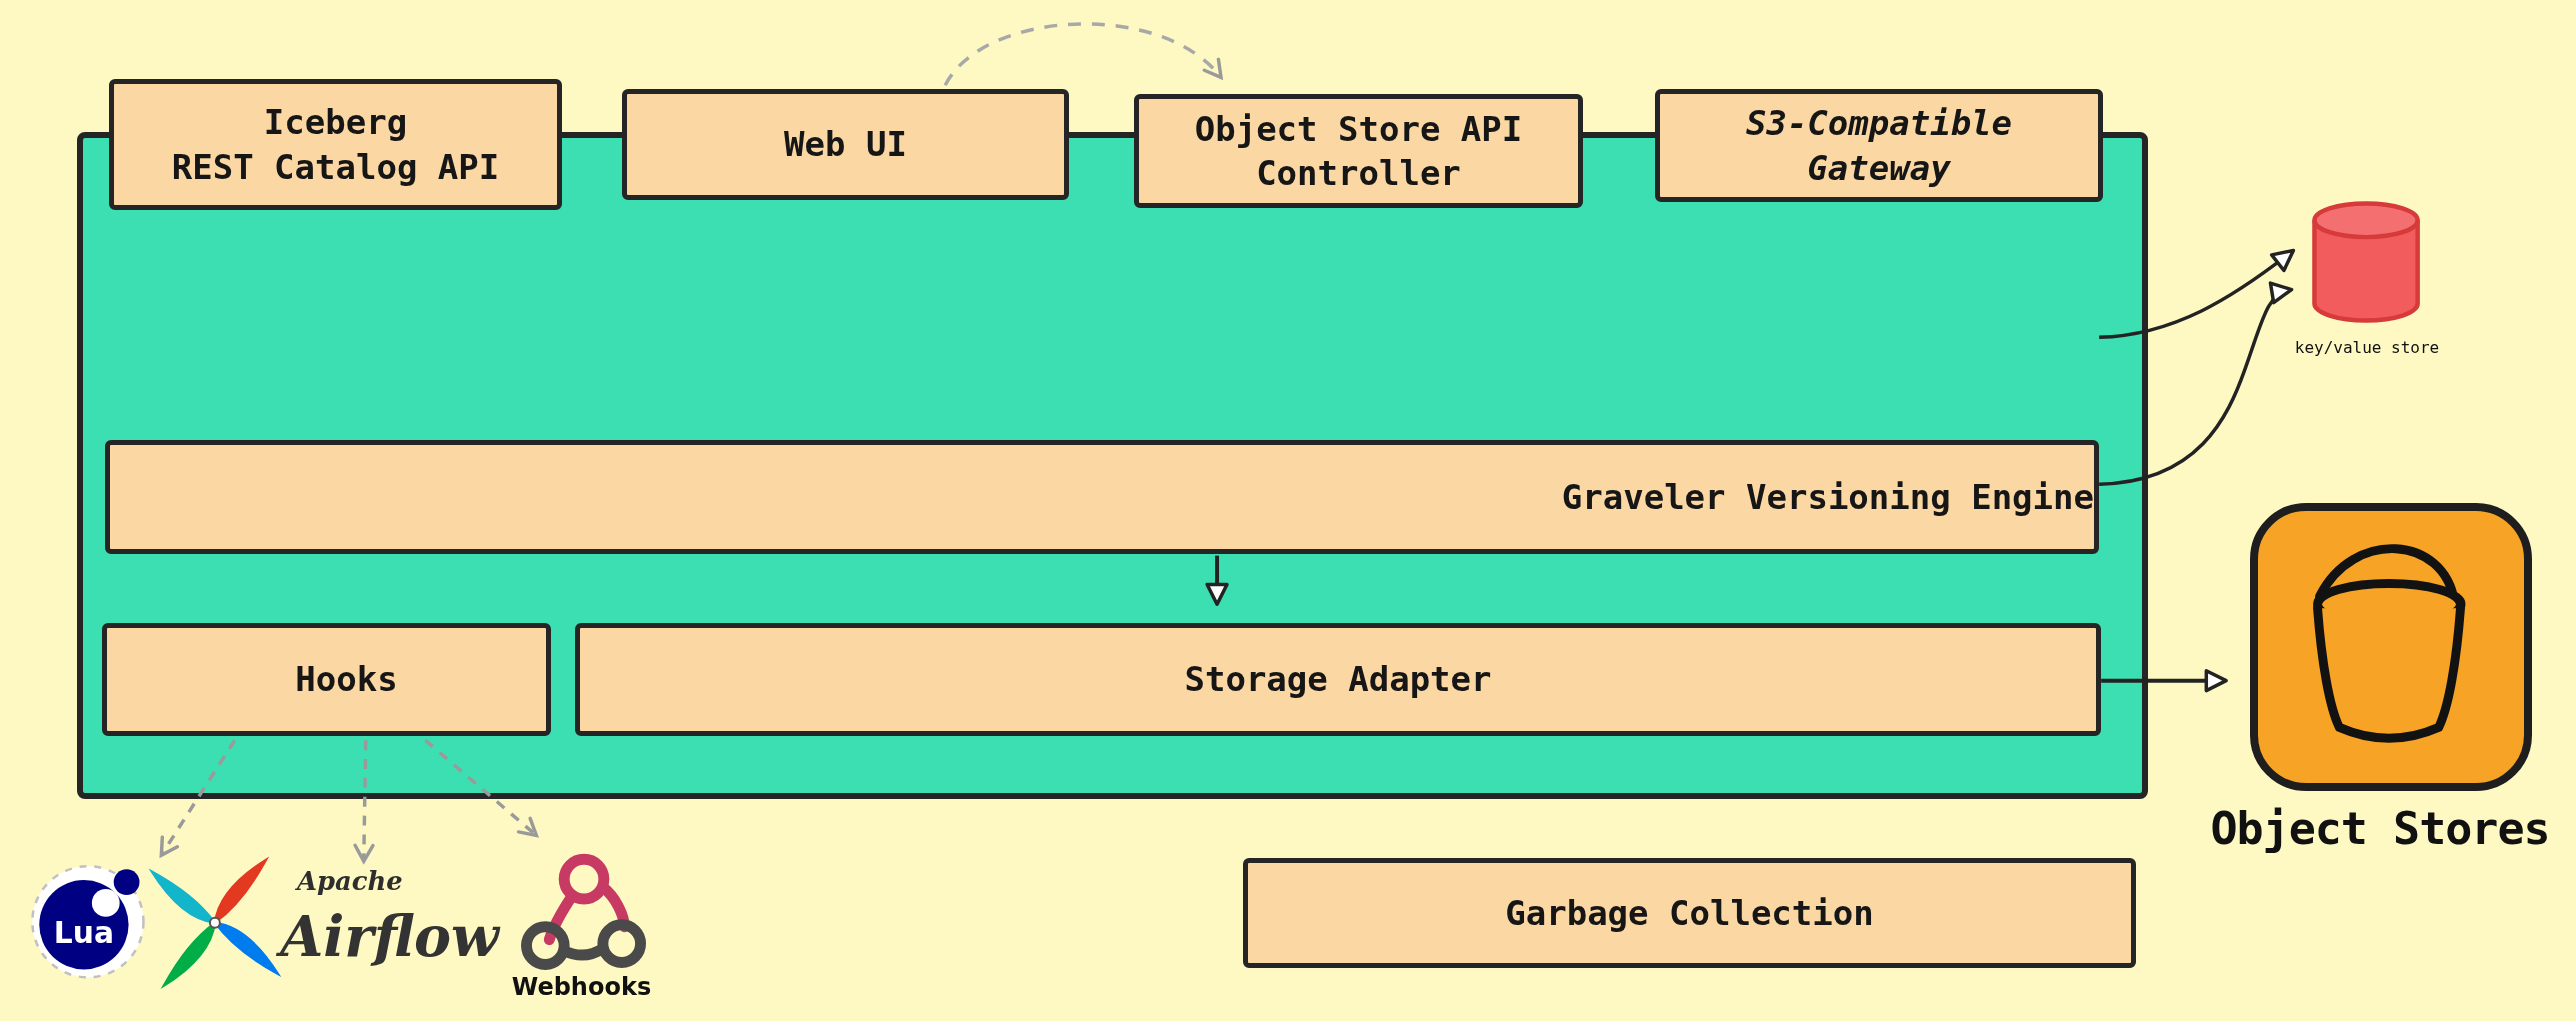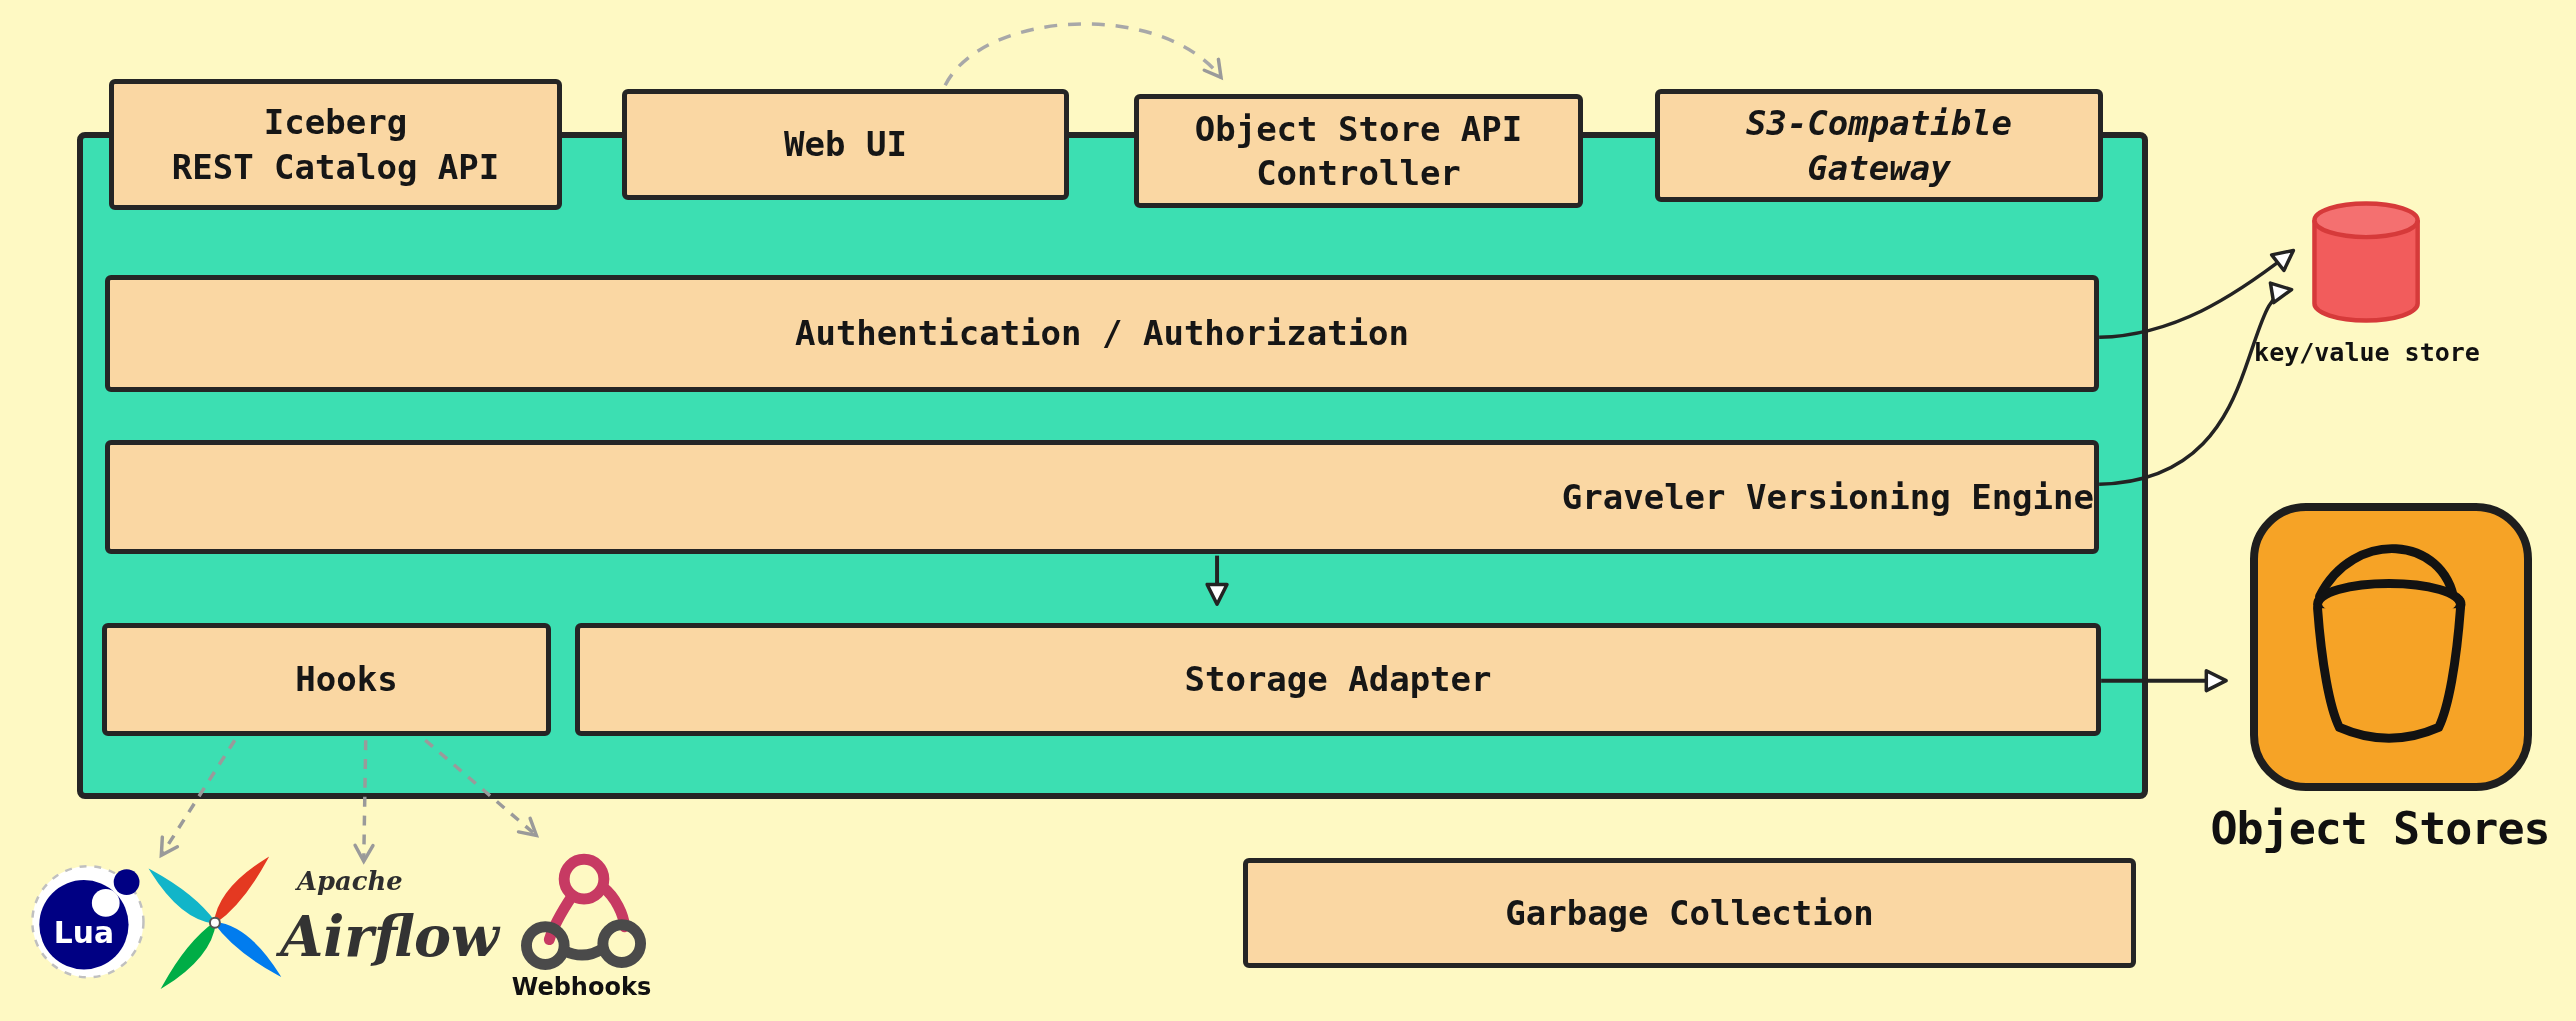--- a/index.html
+++ b/index.html
@@ -39,21 +39,21 @@
     pointer-events:none;
     z-index:5;
   }
 
   .lbl {
     position:absolute;
     text-align:center;
     color:#111111;
     z-index:4;
   }
-  .lbl-kv { font-size:25px; font-weight:700; }
+  .lbl-kv { font-size:16px; font-weight:400; }
   .lbl-objstores { font-size:45px; font-weight:700; letter-spacing:-1px; }
   .lbl-webhooks { font-size:24px; font-weight:700; font-family:"DejaVu Sans", sans-serif; }
 
   .bucket-app-icon {
     position:absolute;
     left:2250px; top:503px; width:282px; height:288px;
     background:#F6A326;
     border:8px solid #1e1e1e;
     border-radius:56px;
     z-index:4;
@@ -76,23 +76,20 @@
   </div>
   <div class="box" style="left:1134px; top:94px; width:449px; height:114px;">
     <span>Object Store API
 Controller</span>
   </div>
   <div class="box" style="left:1655px; top:89px; width:448px; height:113px;font-style:italic;">
     <span>S3-Compatible
 Gateway</span>
   </div>
 
-  <div class="box" style="left:105px; top:275px; width:1994px; height:117px;">
-    <span>Authentication / Authorization</span>
-  </div>
   <div class="box" style="left:105px; top:440px; width:1994px; height:114px;justify-content:flex-end;">
     <span>Graveler Versioning Engine</span>
   </div>
   <div class="box" style="left:102px; top:623px; width:449px; height:113px;padding-left:40px;">
     <span>Hooks</span>
   </div>
   <div class="box" style="left:1243px; top:858px; width:893px; height:110px;">
     <span>Garbage Collection</span>
   </div>
 

